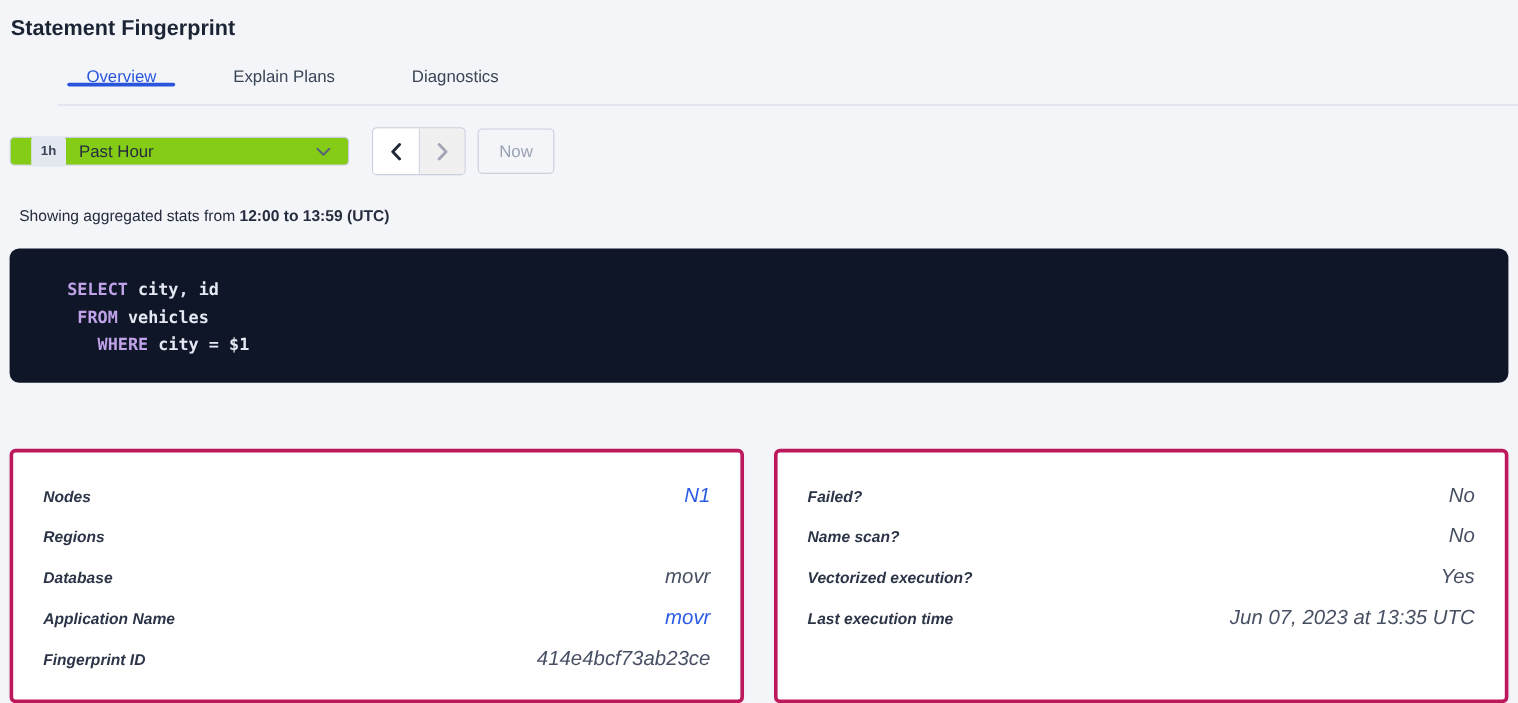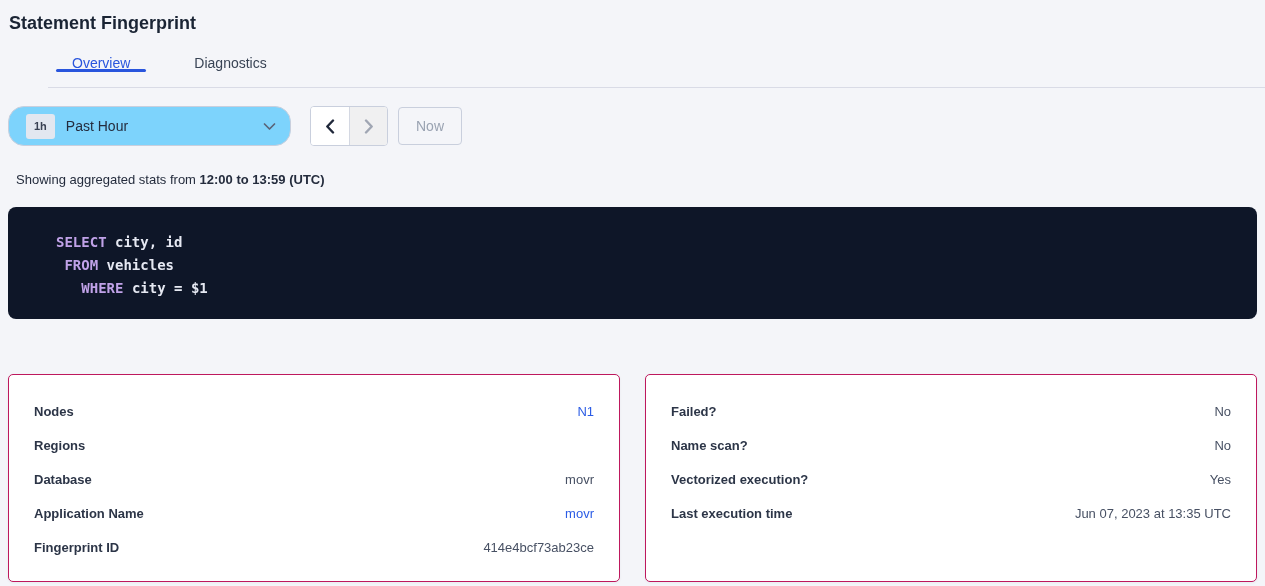--- a/index.html
+++ b/index.html
@@ -37,22 +37,22 @@
   .tab.active{ color:var(--accent_blue); }
   .tab.active::after{
     content:""; position:absolute; left:0; right:0; bottom:-1px;
     height:3px; background:var(--accent_blue); border-radius:2px;
   }
   
   .time-row{
     margin:18px 8px 0; display:flex; align-items:center;
   }
   .time-picker{
-    width:283px; height:40px;
-    background:#7dd3fc; border:1px solid var(--border); border-radius:16px;
+    width:283px; height:24px;
+    background:#84cc16; border:1px solid var(--border); border-radius:4px;
     display:flex; align-items:center; padding:0 14px 0 17px; cursor:pointer;
   }
   .time-badge{
     background:var(--badge_bg); color:#3a4254;
     font-size:11px; font-weight:700; line-height:1;
     padding:7px 8px; border-radius:3px; margin-right:11px;
   }
   .time-label{ font-size:14px; color:#242c3e; flex:1; }
   .chev-down{ stroke:#5a6478; }
   .btn-group{
@@ -89,39 +89,43 @@
     font-size:14px; font-weight:700; line-height:23px;
     color:var(--sql_text); white-space:pre;
   }
   .sql-line .kw{ color:var(--sql_keyword);margin-left:28px; }
   
   .cards{
     margin:55px 8px 0; display:flex; gap:25px;
   }
   .card{
     flex:1; background:var(--card_bg);
-    border:1px solid #be185d; border-radius:5px;
+    border:3px solid #be185d; border-radius:5px;
     box-shadow:0 1px 3px rgba(33,43,67,.05);
     padding:19px 25px 17px;
+    font-style:italic;
   }
   .detail-row{
     height:34px; display:flex; align-items:center; justify-content:space-between;
   }
   .detail-label{ font-size:13px; font-weight:700; color:#2c3547; }
-  .detail-value{ font-size:13px; color:var(--text_muted);text-align:center; }
+  .detail-value{ font-size:17px; color:var(--text_muted);text-align:center; }
   a.detail-value{ color:var(--link_blue); text-decoration:none; cursor:pointer; }
 </style>
 </head>
 <body>
 
 <h1 class="page-title">Statement Fingerprint</h1>
 
 <nav class="tab-bar">
   <button class="tab active">
     <span>Overview</span>
+  </button>
+  <button class="tab">
+    <span>Explain Plans</span>
   </button>
   <button class="tab">
     <span>Diagnostics</span>
   </button>
 </nav>
 
 <div class="time-row">
   <div class="time-picker">
     <span class="time-badge">1h</span>
     <span class="time-label">Past Hour</span>

